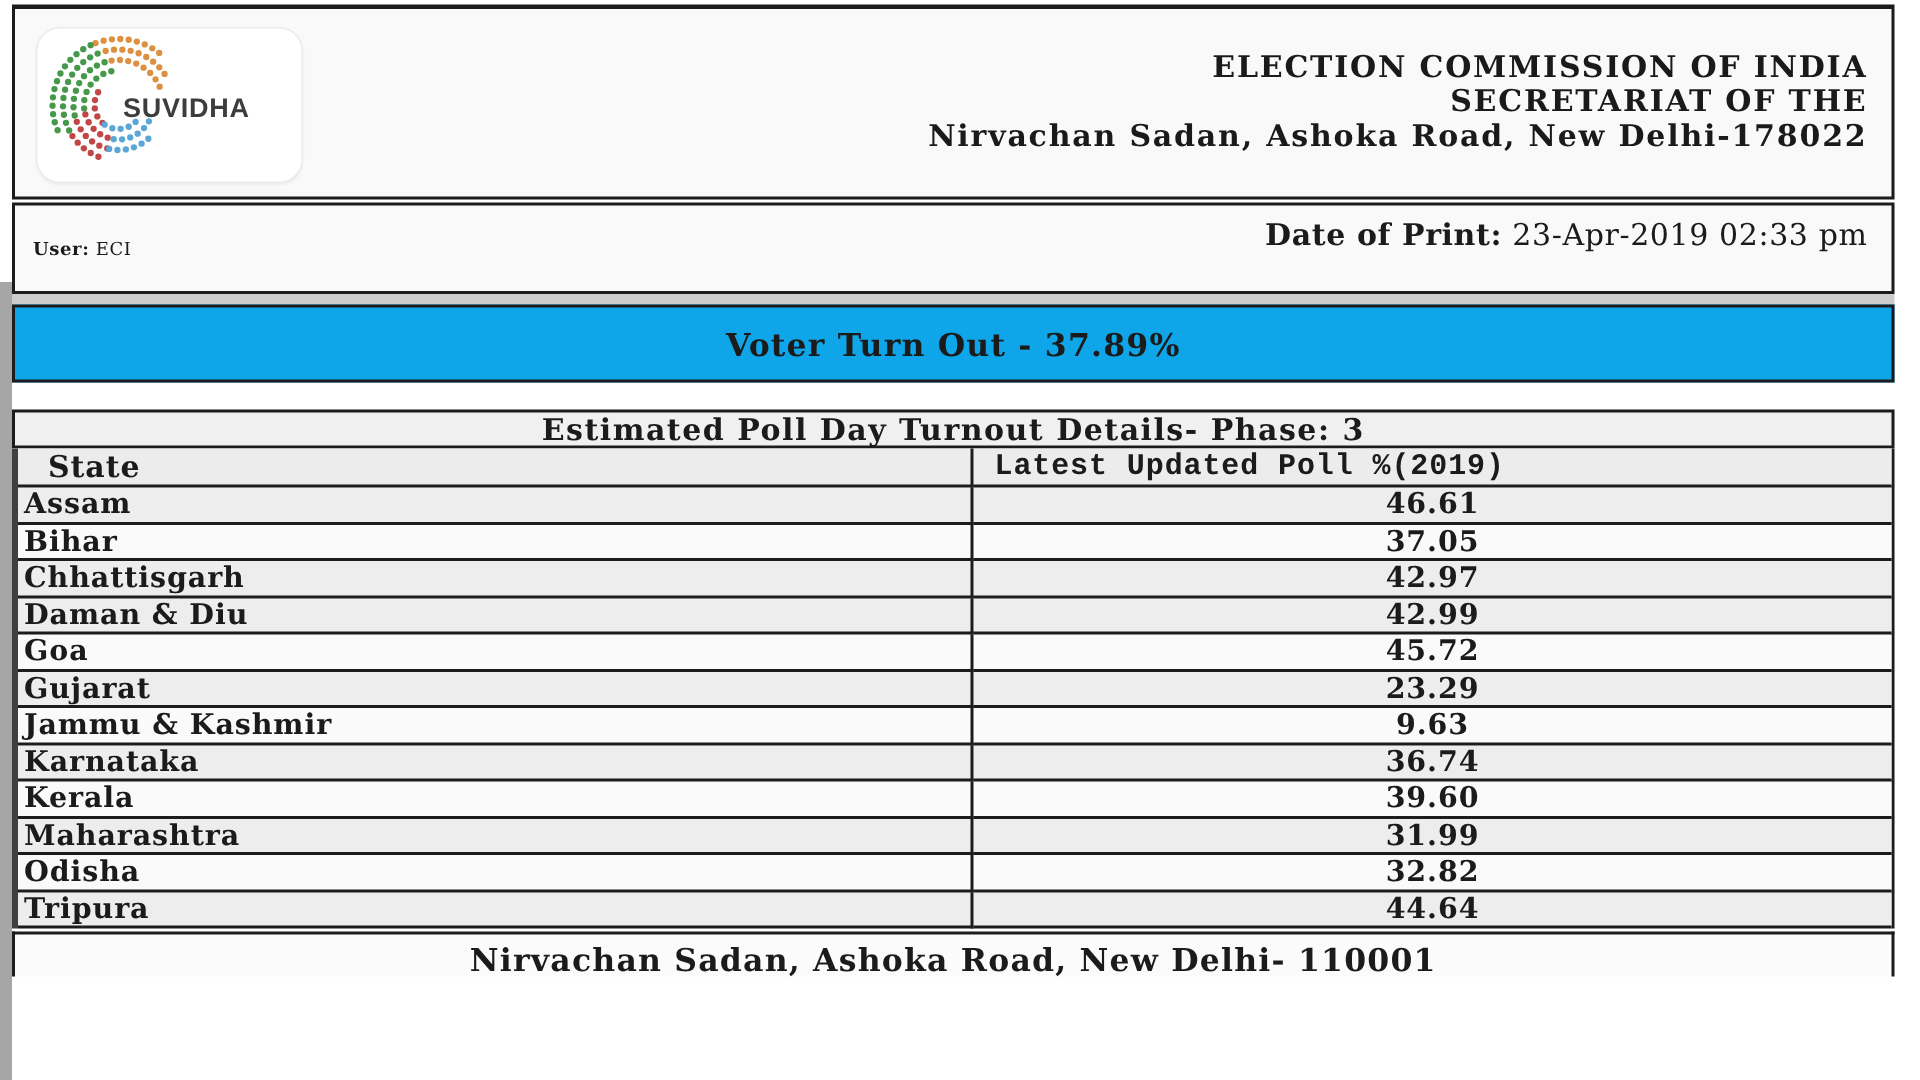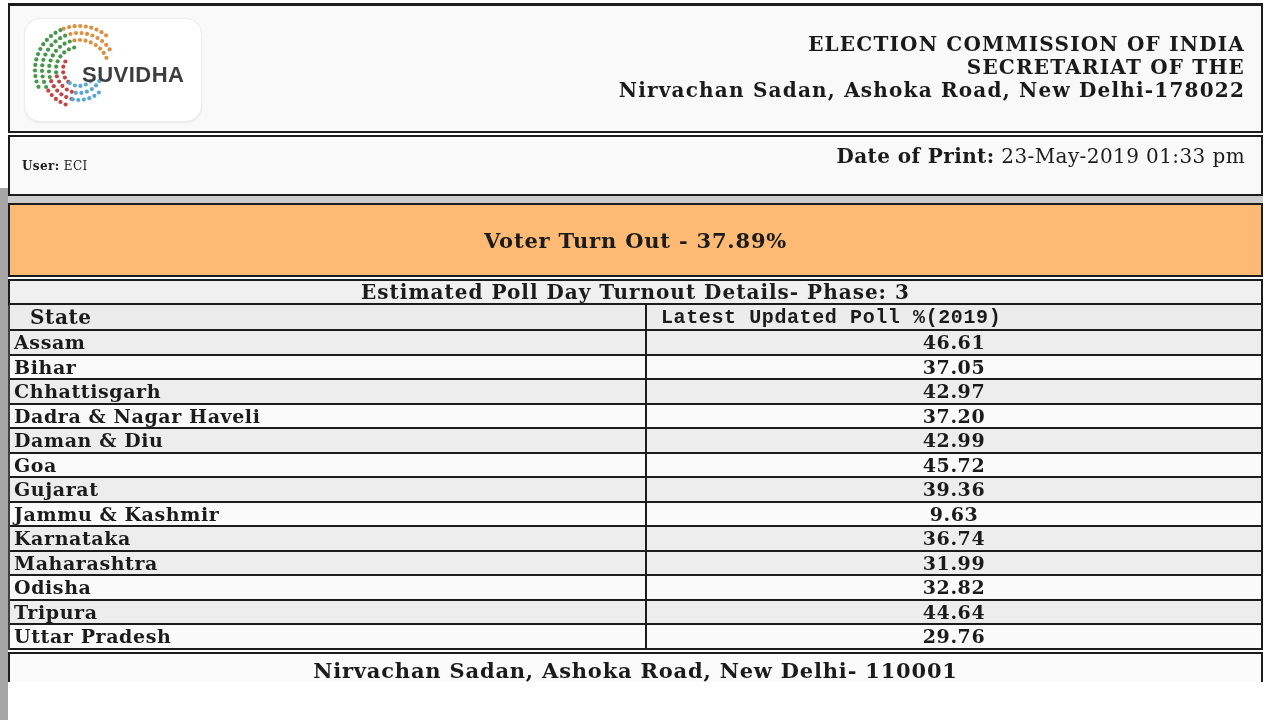--- a/index.html
+++ b/index.html
@@ -35,21 +35,21 @@
     width: 176px; height: 102px;
     background: #ffffff;
     border: 1px solid #ececec;
     border-radius: 16px;
     box-shadow: 0 1px 2px rgba(0,0,0,0.06);
   }
   .logo-tile svg { position: absolute; left: 2px; top: 1px; }
   .logo-word {
     position: absolute; left: 57px; top: 43px;
     font-family: "Liberation Sans", sans-serif;
-    font-weight: bold; font-size: 22px; letter-spacing: 0.5px;
+    font-weight: bold; font-size: 18px; letter-spacing: 0.5px;
     color: #3d3d3d;
   }
   .org-header {
     position: absolute; right: 16px; top: 27px;
     text-align: right;
     font-weight: bold; font-size: 20px; line-height: 23px;
     letter-spacing: 1.2px;
     color: #1a1a1a;
   }
 
@@ -62,38 +62,38 @@
   .date-line {
     position: absolute; right: 16px; top: 7px;
     font-size: 20px; letter-spacing: 0.4px;
   }
   .lbl { font-weight: bold; }
 
   .gap-strip { height: 7px; background: #cccccc; }
 
   
   .turnout-box {
-    height: 74px; margin-bottom: 2px;
+    height: 52px; margin-bottom: 18px;
     display: flex; align-items: center; justify-content: center;
     font-weight: bold; font-size: 21px; letter-spacing: 0.8px;
-    background: #fdba74;
+    background: #0ea5e9;
   }
 
   
   .title-box {
     height: 26px;
     display: flex; align-items: center; justify-content: center;
     font-weight: bold; font-size: 20px; letter-spacing: 1px;
     background: #f0f0f0;
   }
 
   
   .table-wrap {
     box-sizing: border-box;
-    border-left: 2px solid #404040; border-right: 2px solid #1c1c1c;
+    border-left: 4px solid #404040; border-right: 2px solid #1c1c1c;
     background: #f9f9f9;
   }
   table { width: 100%; border-collapse: collapse; table-layout: fixed; }
   col.c-state { width: 636px; }
   th, td {
     border-bottom: 2px solid #1c1c1c;
     overflow: hidden; white-space: nowrap;
   }
   th {
     height: 23px; text-align: left;
@@ -243,21 +243,21 @@
     </div>
   </section>
 
   <section class="box user-box">
     <div class="user-line">
       <span class="lbl">User:</span>
       <span>ECI</span>
     </div>
     <div class="date-line">
       <span class="lbl">Date of Print:</span>
-      <span>23-May-2019 01:33 pm</span>
+      <span>23-Apr-2019 02:33 pm</span>
     </div>
   </section>
 
   <div class="gap-strip"></div>
 
   <section class="box turnout-box">
     <span>Voter Turn Out - 37.89%</span>
   </section>
 
   <section class="box title-box">
@@ -282,59 +282,55 @@
             <td class="value-cell">46.61</td>
           </tr>
           <tr class="stripe-b">
             <td class="state-cell">Bihar</td>
             <td class="value-cell">37.05</td>
           </tr>
           <tr class="stripe-a">
             <td class="state-cell">Chhattisgarh</td>
             <td class="value-cell">42.97</td>
           </tr>
-          <tr class="stripe-b">
-            <td class="state-cell">Dadra &amp; Nagar Haveli</td>
-            <td class="value-cell">37.20</td>
-          </tr>
           <tr class="stripe-a">
             <td class="state-cell">Daman &amp; Diu</td>
             <td class="value-cell">42.99</td>
           </tr>
           <tr class="stripe-b">
             <td class="state-cell">Goa</td>
             <td class="value-cell">45.72</td>
           </tr>
           <tr class="stripe-a">
             <td class="state-cell">Gujarat</td>
-            <td class="value-cell">39.36</td>
+            <td class="value-cell">23.29</td>
           </tr>
           <tr class="stripe-b">
             <td class="state-cell">Jammu &amp; Kashmir</td>
             <td class="value-cell">9.63</td>
           </tr>
           <tr class="stripe-a">
             <td class="state-cell">Karnataka</td>
             <td class="value-cell">36.74</td>
           </tr>
+          <tr class="stripe-b">
+            <td class="state-cell">Kerala</td>
+            <td class="value-cell">39.60</td>
+          </tr>
           <tr class="stripe-a">
             <td class="state-cell">Maharashtra</td>
             <td class="value-cell">31.99</td>
           </tr>
           <tr class="stripe-b">
             <td class="state-cell">Odisha</td>
             <td class="value-cell">32.82</td>
           </tr>
           <tr class="stripe-a">
             <td class="state-cell">Tripura</td>
             <td class="value-cell">44.64</td>
-          </tr>
-          <tr class="stripe-b">
-            <td class="state-cell">Uttar Pradesh</td>
-            <td class="value-cell">29.76</td>
           </tr>
         </tbody>
     </table>
   </div>
 
   <section class="box footer-box">
     <span>Nirvachan Sadan, Ashoka Road, New Delhi- 110001</span>
   </section>
 
 </div>

